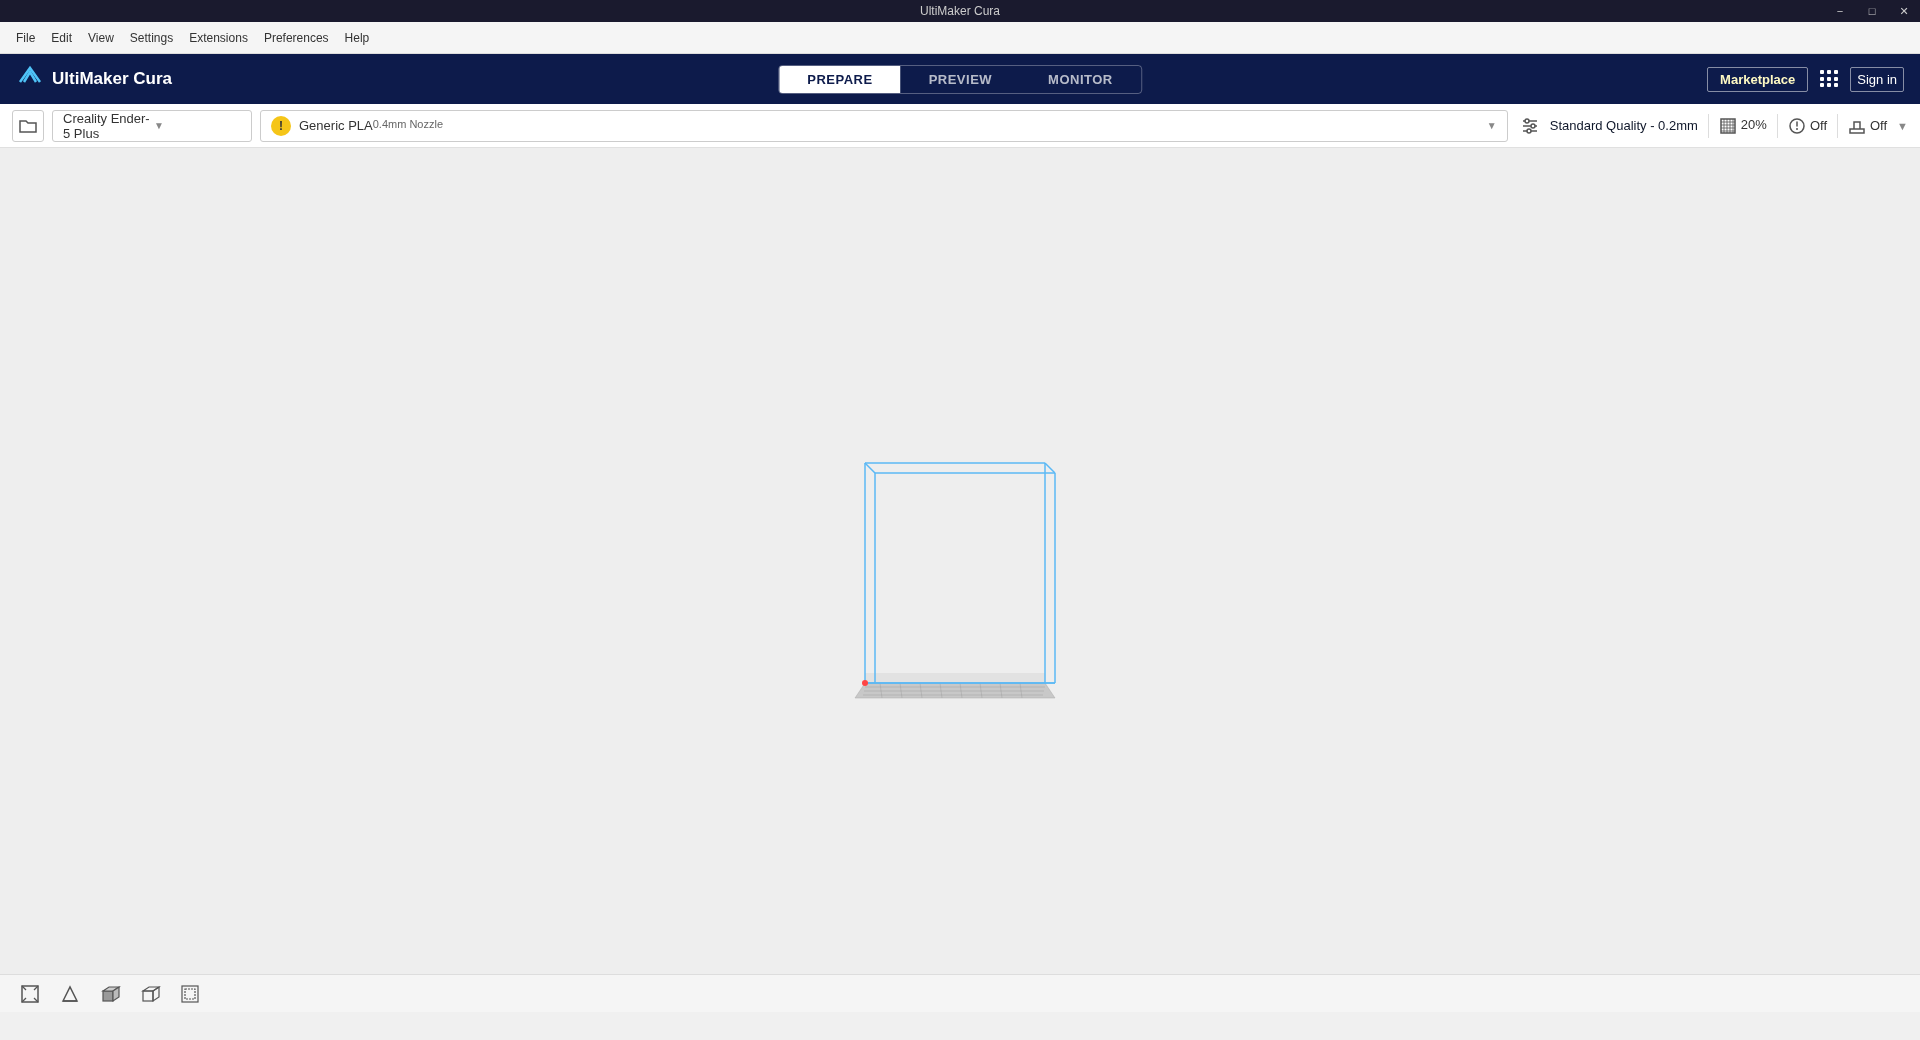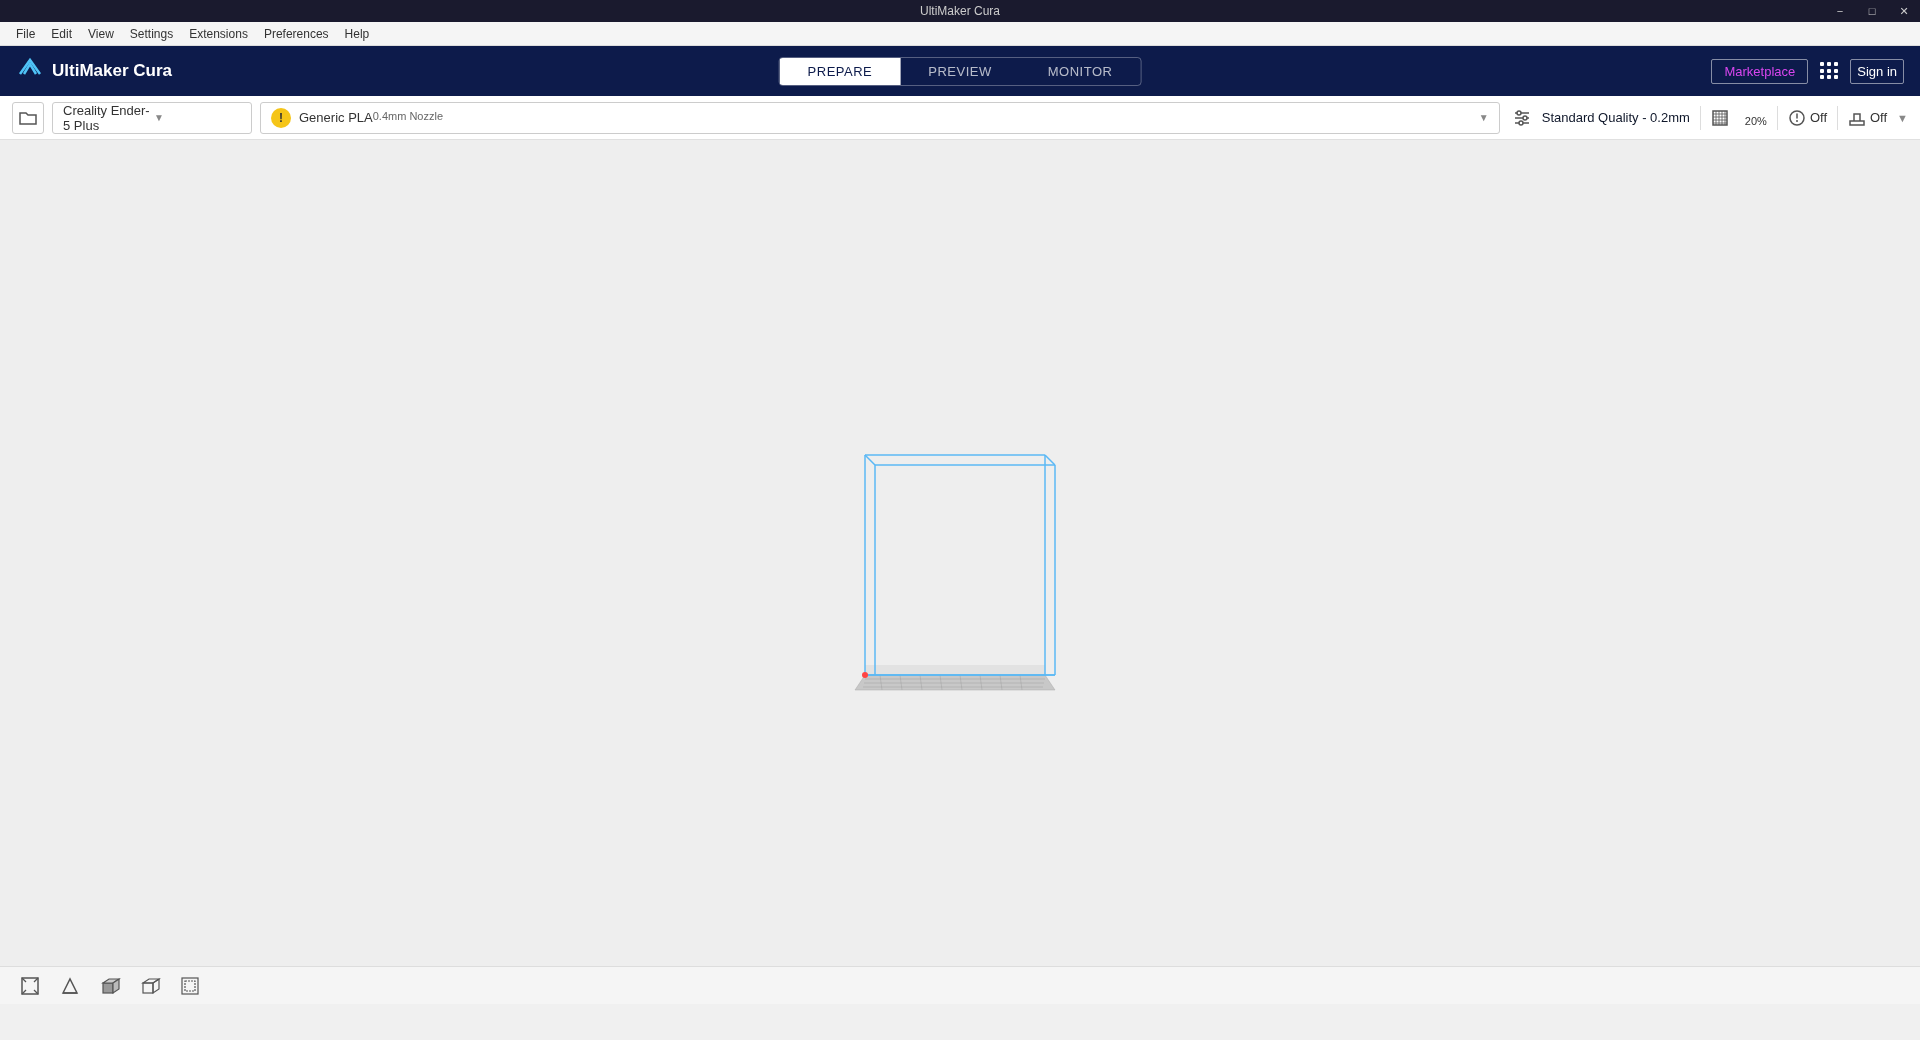--- a/index.html
+++ b/index.html
@@ -36,21 +36,21 @@
       align-items: center;
       justify-content: center;
       color: #ccc;
       font-size: 11px;
       cursor: pointer;
     }
 
     
     .menu-bar {
       background: #f5f5f5;
-      height: 24px;
+      height: 32px;
       display: flex;
       align-items: center;
       padding: 0 8px;
       border-bottom: 1px solid #ddd;
     }
     .menu-item {
       padding: 0 8px;
       font-size: 12px;
       color: #333;
       cursor: pointer;
@@ -87,44 +87,45 @@
       transform: translateX(-50%);
       display: flex;
       border: 1px solid rgba(255,255,255,0.3);
       border-radius: 4px;
       overflow: hidden;
     }
     .nav-tab {
       padding: 6px 28px;
       color: rgba(255,255,255,0.7);
       font-size: 13px;
-      font-weight: 400;
+      font-weight: 700;
       cursor: pointer;
       letter-spacing: 0.5px;
     }
     .nav-tab.active {
       background: white;
       color: #0d1b4b;
     }
 
     .header-right {
       position: absolute;
       right: 16px;
       display: flex;
       align-items: center;
       gap: 12px;
     }
     .marketplace-btn {
       border: 1px solid rgba(255,255,255,0.5);
-      color: #d946ef;
+      color: #fef9c3;
       background: transparent;
       padding: 4px 12px;
       font-size: 13px;
       cursor: pointer;
       border-radius: 2px;
+      font-weight: bold;
     }
     .grid-icon {
       color: white;
       font-size: 18px;
       cursor: pointer;
       display: grid;
       grid-template-columns: 1fr 1fr 1fr;
       gap: 2px;
       width: 18px;
       height: 18px;
@@ -237,23 +238,23 @@
       cursor: pointer;
     }
     .settings-divider {
       width: 1px;
       height: 24px;
       background: #ddd;
       margin: 0 4px;
     }
     .infill-section {
       display: flex;
-      align-items: flex-end;
-      gap: 16px;
-      font-size: 11px;
+      align-items: flex-start;
+      gap: 4px;
+      font-size: 13px;
       color: #333;
     }
     .support-section {
       display: flex;
       align-items: center;
       gap: 4px;
       font-size: 13px;
       color: #333;
     }
     .adhesion-section {

